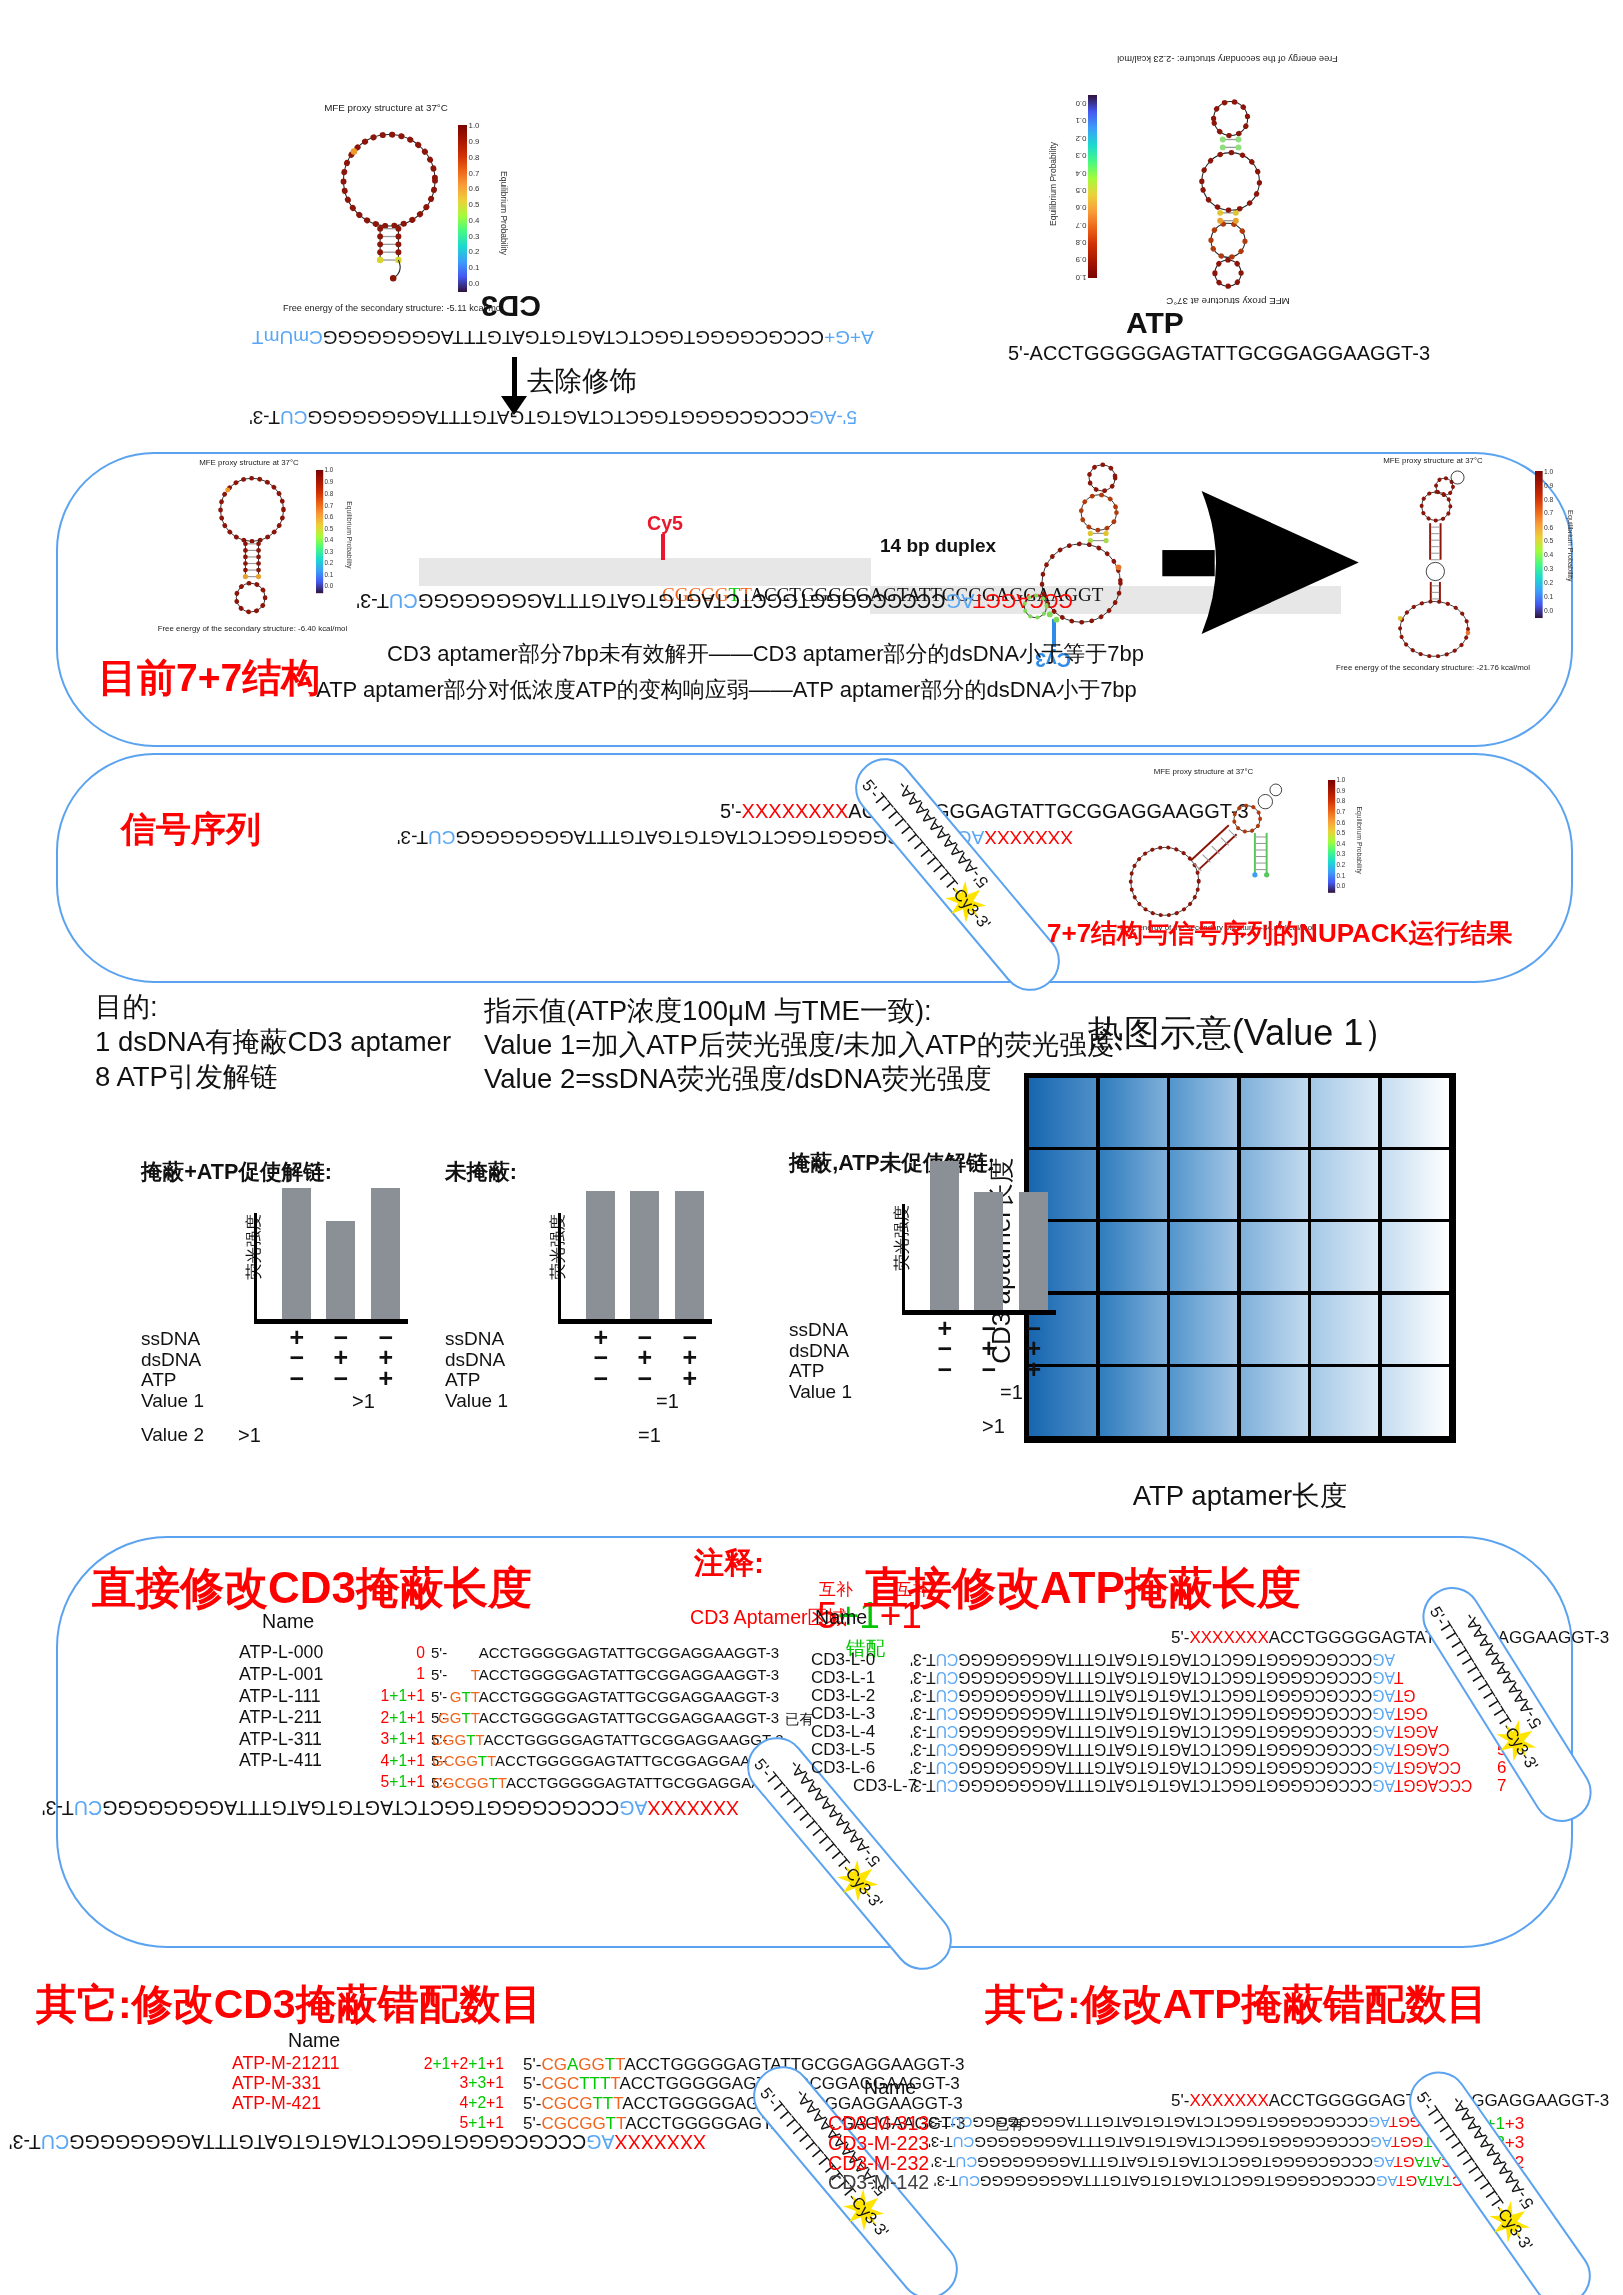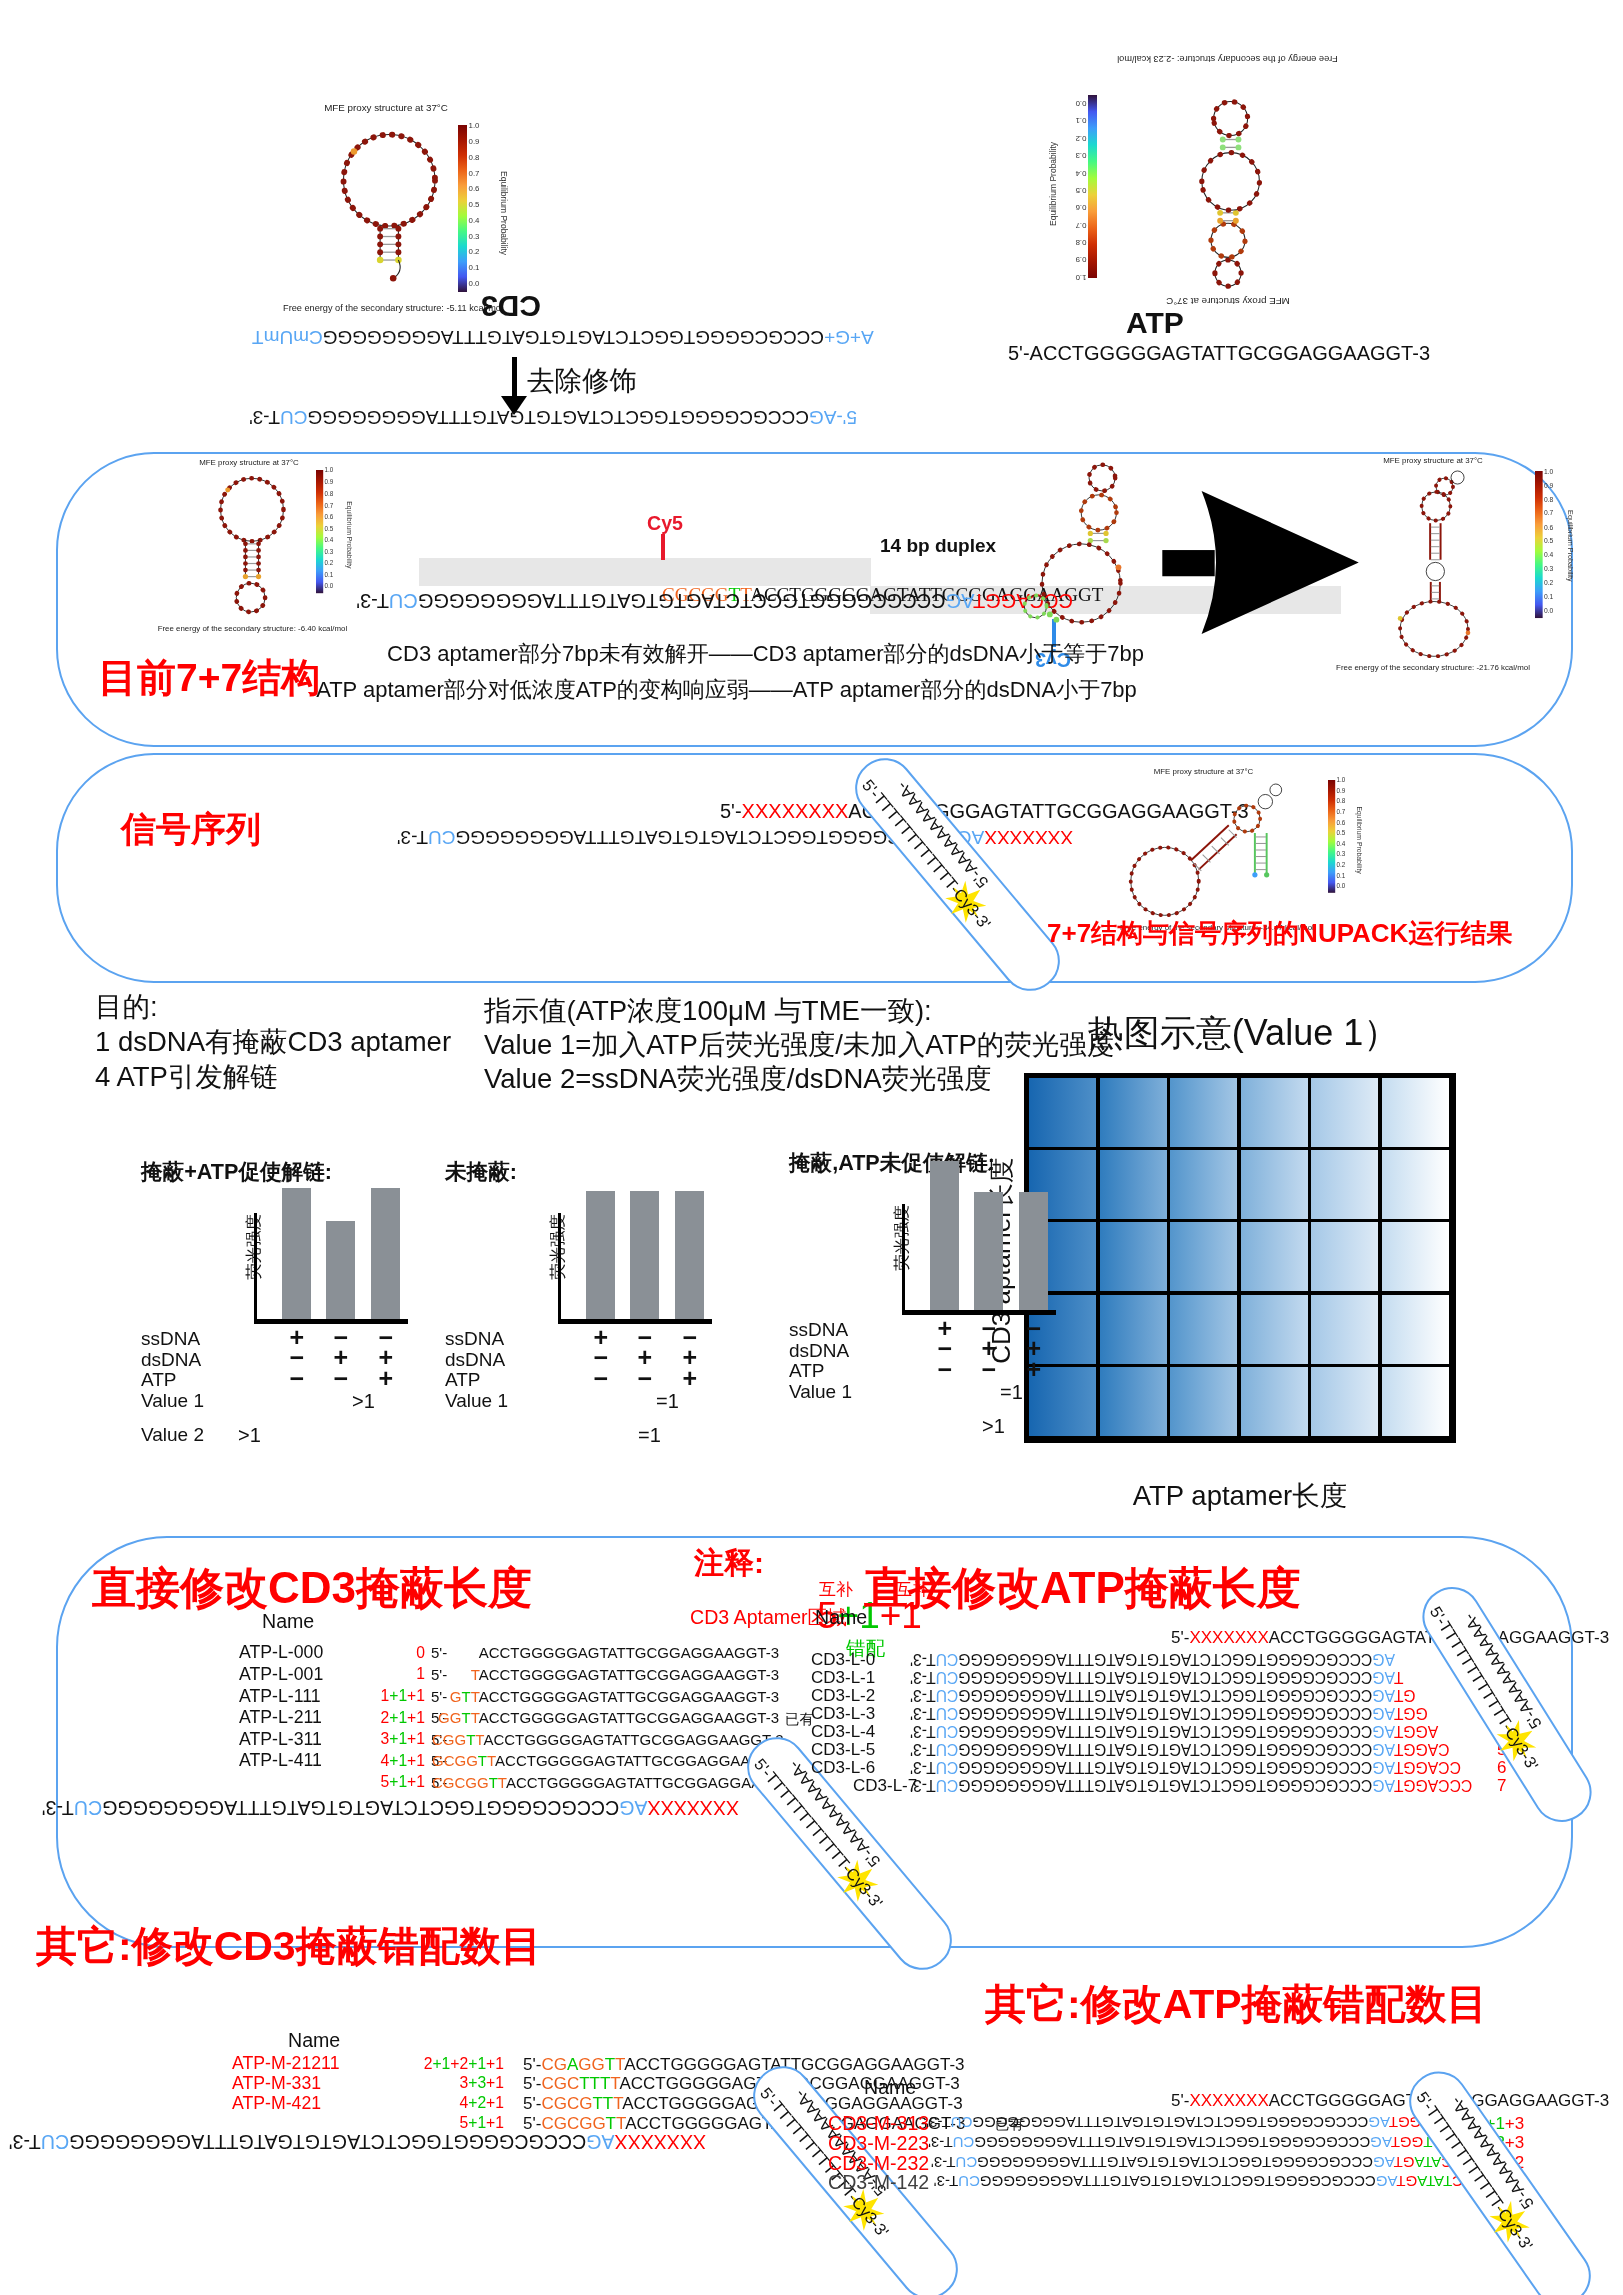--- a/index.html
+++ b/index.html
@@ -381,21 +381,21 @@
         <span>0.1</span>
         <span>0.0</span>
       </div>
     <div class="cbar-label" style="left:34px;top:33px;">Equilibrium Probability</div>
   </div>
 </div>
 <div class="abs bold red" style="left:1047px;top:916px;font-size:26px;">7+7结构与信号序列的NUPACK运行结果</div>
 
 <div class="abs" style="left:95px;top:989px;font-size:27.5px;">目的:</div>
 <div class="abs" style="left:95px;top:1024px;font-size:27.5px;">1 dsDNA有掩蔽CD3 aptamer</div>
-<div class="abs" style="left:95px;top:1059px;font-size:27.5px;">4 ATP引发解链</div>
+<div class="abs" style="left:95px;top:1059px;font-size:27.5px;">8 ATP引发解链</div>
 <div class="abs" style="left:484px;top:993px;font-size:27.5px;">指示值(ATP浓度100μM 与TME一致):</div>
 <div class="abs" style="left:484px;top:1027px;font-size:27.5px;">Value 1=加入ATP后荧光强度/未加入ATP的荧光强度</div>
 <div class="abs" style="left:484px;top:1061px;font-size:27.5px;">Value 2=ssDNA荧光强度/dsDNA荧光强度</div>
 
 <div class="abs ctr" style="left:1034px;top:1009px;width:419px;font-size:36px;">热图示意(Value 1）</div>
 <div class="abs" id="heatmap" style="left:1024px;top:1073px;width:432px;height:370px;border:5.9px solid #000;box-sizing:border-box;background:#000;">
     <div class="heat-cell" style="left: 0px; top: 0px; width: 67px; height: 69px; background: linear-gradient(to right, rgb(23, 102, 176), rgb(78, 143, 200));"></div>
     <div class="heat-cell" style="left: 71px; top: 0px; width: 67px; height: 69px; background: linear-gradient(to right, rgb(47, 124, 190), rgb(127, 175, 217));"></div>
     <div class="heat-cell" style="left: 141px; top: 0px; width: 67px; height: 69px; background: linear-gradient(to right, rgb(83, 149, 204), rgb(163, 198, 229));"></div>
     <div class="heat-cell" style="left: 212px; top: 0px; width: 67px; height: 69px; background: linear-gradient(to right, rgb(127, 176, 218), rgb(195, 218, 239));"></div>
@@ -583,21 +583,21 @@
        <div class="abs rt seq" style="left:910px;top:1776px;width: 563px;font-size:15.7px;transform:rotate(180deg);"><span class="sg-red">CCCAGGT</span><span class="sg-blue">AG</span><span class="sg-black">CCCGCGGGGTGGCTCTAGTGTGATGTTTAGGGGGGGG</span><span class="sg-blue">CU</span><span class="sg-black">T-3'</span></div>
        <div class="abs seq" style="left:1497px;top:1776px;font-size:17px;color:#FF0000;">7</div>
   </div>
 <div class="pill" style="left:1374px;top:1675px;width:262px;transform:rotate(58deg);">
   <div class="aline">5'-AAAAAAAAAA-</div>
   <div class="tline">
     <span>5'-TTTTTTTTTTTT-</span><span class="star"></span><span class="dye">Cy3</span><span>-3'</span>
   </div>
 </div>
 
-<div class="abs bold red" style="left:36px;top:1919px;font-size:41px;">其它:修改CD3掩蔽错配数目</div>
+<div class="abs bold red" style="left:36px;top:1977px;font-size:41px;">其它:修改CD3掩蔽错配数目</div>
 <div class="abs" style="left:288px;top:2029px;font-size:19.6px;">Name</div>
 <div id="leftMmRows">
     <div class="t-name abs" style="left:232px;top:2053px;color:#FF0000;">ATP-M-21211</div>
       <div class="t-num abs seq" style="left:363px;top:2055px;width:141px;"><span class="sg-red">2</span><span class="sg-green">+1</span><span class="sg-red">+2</span><span class="sg-green">+1</span><span class="sg-red">+1</span></div>
       <div class="abs seq" style="left:523px;top:2055px;font-size:17px;"><span class="sg-black">5'-</span><span class="sg-orange">CG</span><span class="sg-green">A</span><span class="sg-orange">GG</span><span class="sg-green">T</span><span class="sg-orange">T</span><span class="sg-black">ACCTGGGGGAGTATTGCGGAGGAAGGT-3</span></div>
     <div class="t-name abs" style="left:232px;top:2073px;color:#FF0000;">ATP-M-331</div>
       <div class="t-num abs seq" style="left:363px;top:2074px;width:141px;"><span class="sg-red">3</span><span class="sg-green">+3</span><span class="sg-red">+1</span></div>
       <div class="abs seq" style="left:523px;top:2074px;font-size:17px;"><span class="sg-black">5'-</span><span class="sg-orange">CGC</span><span class="sg-green">TTT</span><span class="sg-orange">T</span><span class="sg-black">ACCTGGGGGAGTATTGCGGAGGAAGGT-3</span></div>
     <div class="t-name abs" style="left:232px;top:2093px;color:#FF0000;">ATP-M-421</div>
       <div class="t-num abs seq" style="left:363px;top:2094px;width:141px;"><span class="sg-red">4</span><span class="sg-green">+2</span><span class="sg-red">+1</span></div>

